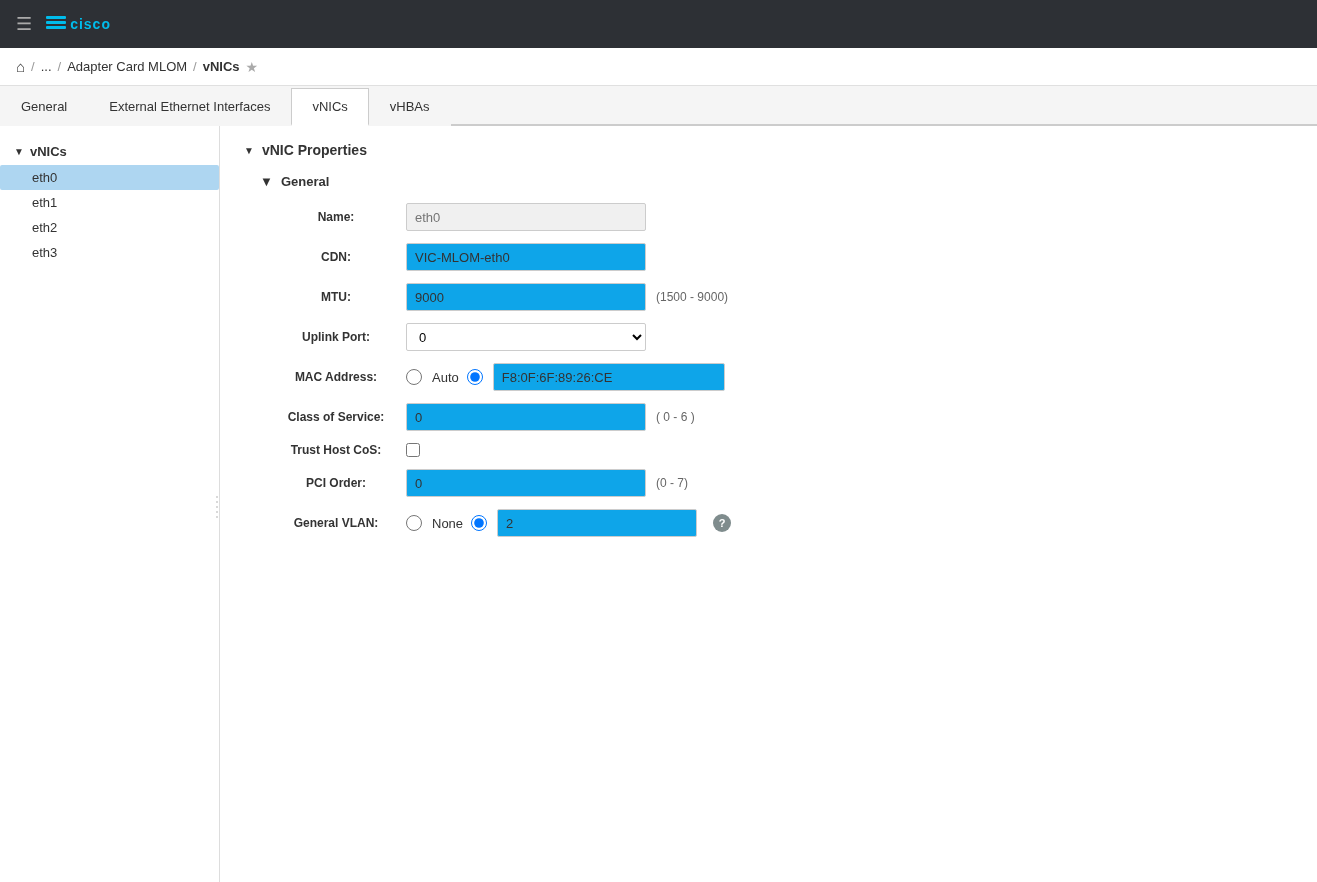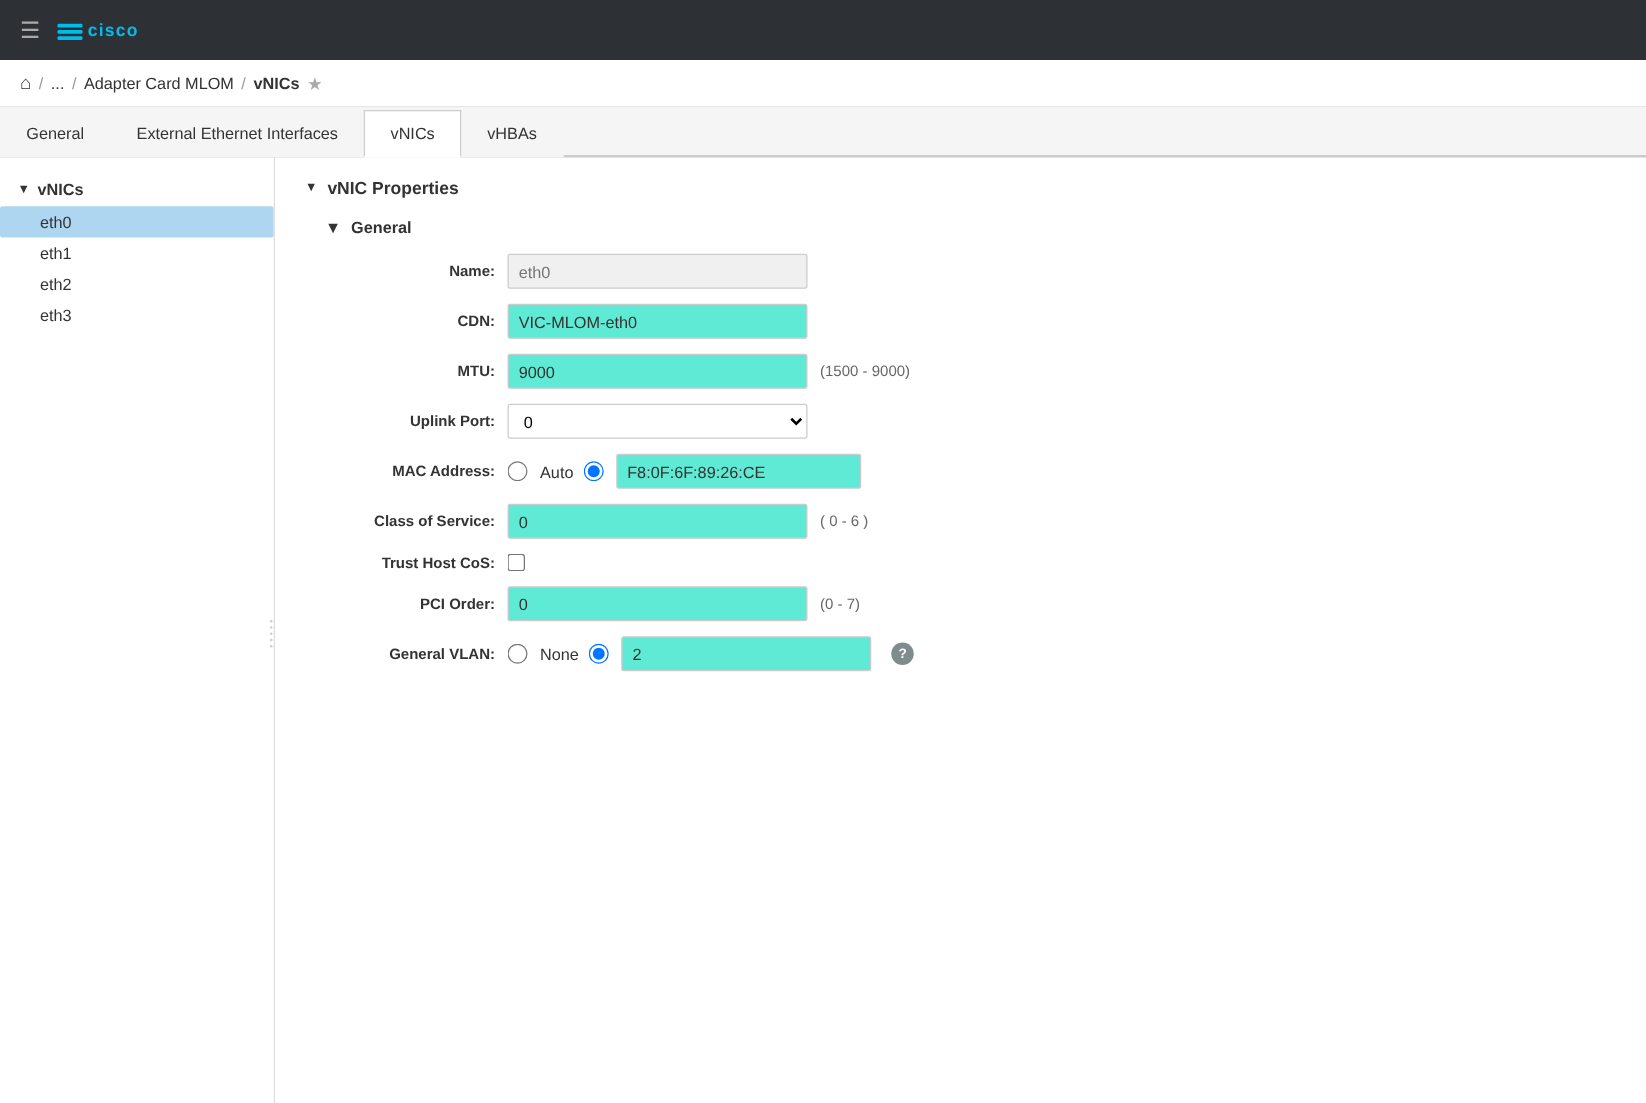--- a/index.html
+++ b/index.html
@@ -15,21 +15,21 @@
       padding: 0 16px;
       gap: 14px;
     }
     .navbar-menu-icon {
       color: #aaa;
       font-size: 18px;
       cursor: pointer;
     }
     .cisco-logo {
       display: flex;
-      align-items: flex-end;
+      align-items: flex-start;
       gap: 4px;
     }
     .cisco-bars {
       display: flex;
       flex-direction: column;
       gap: 2px;
     }
     .cisco-bars span {
       display: block;
       width: 20px;
@@ -184,36 +184,36 @@
     
     .form-table {
       margin-left: 32px;
     }
     .form-row {
       display: flex;
       align-items: center;
       margin-bottom: 12px;
     }
     .form-label {
-      text-align: right;
+      text-align: center;
       width: 130px;
       min-width: 130px;
       font-weight: bold;
       font-size: 12px;
       padding-right: 10px;
       color: #333;
     }
     .form-input {
       height: 28px;
       border: 1px solid #ccc;
       border-radius: 2px;
       padding: 4px 8px;
       font-size: 13px;
       width: 240px;
-      background: #5eead4;
+      background: #0ea5e9;
       color: #333;
     }
     .form-input:disabled, .form-input.readonly {
       background: #f0f0f0;
       color: #999;
     }
     .form-hint {
       margin-left: 10px;
       font-size: 12px;
       color: #666;
@@ -360,21 +360,21 @@
 
       <div class="form-row">
         <div class="form-label">MAC Address:</div>
         <div class="radio-group">
           <div class="radio-row">
             <input type="radio" name="mac" class="radio-input" style="">
             <span>Auto</span>
           </div>
           <div class="radio-row">
             <input type="radio" name="mac" class="radio-input" checked="" style="">
-            <input class="form-input" type="text" style="width: 196px;" value="F8:0F:6F:89:26:CE">
+            <input class="form-input" type="text" style="width: 232px;" value="F8:0F:6F:89:26:CE">
           </div>
         </div>
       </div>
 
       <div class="form-row">
         <div class="form-label">Class of Service:</div>
         <input class="form-input" type="text" value="0" style="">
         <span class="form-hint">( 0 - 6 )</span>
       </div>
 

